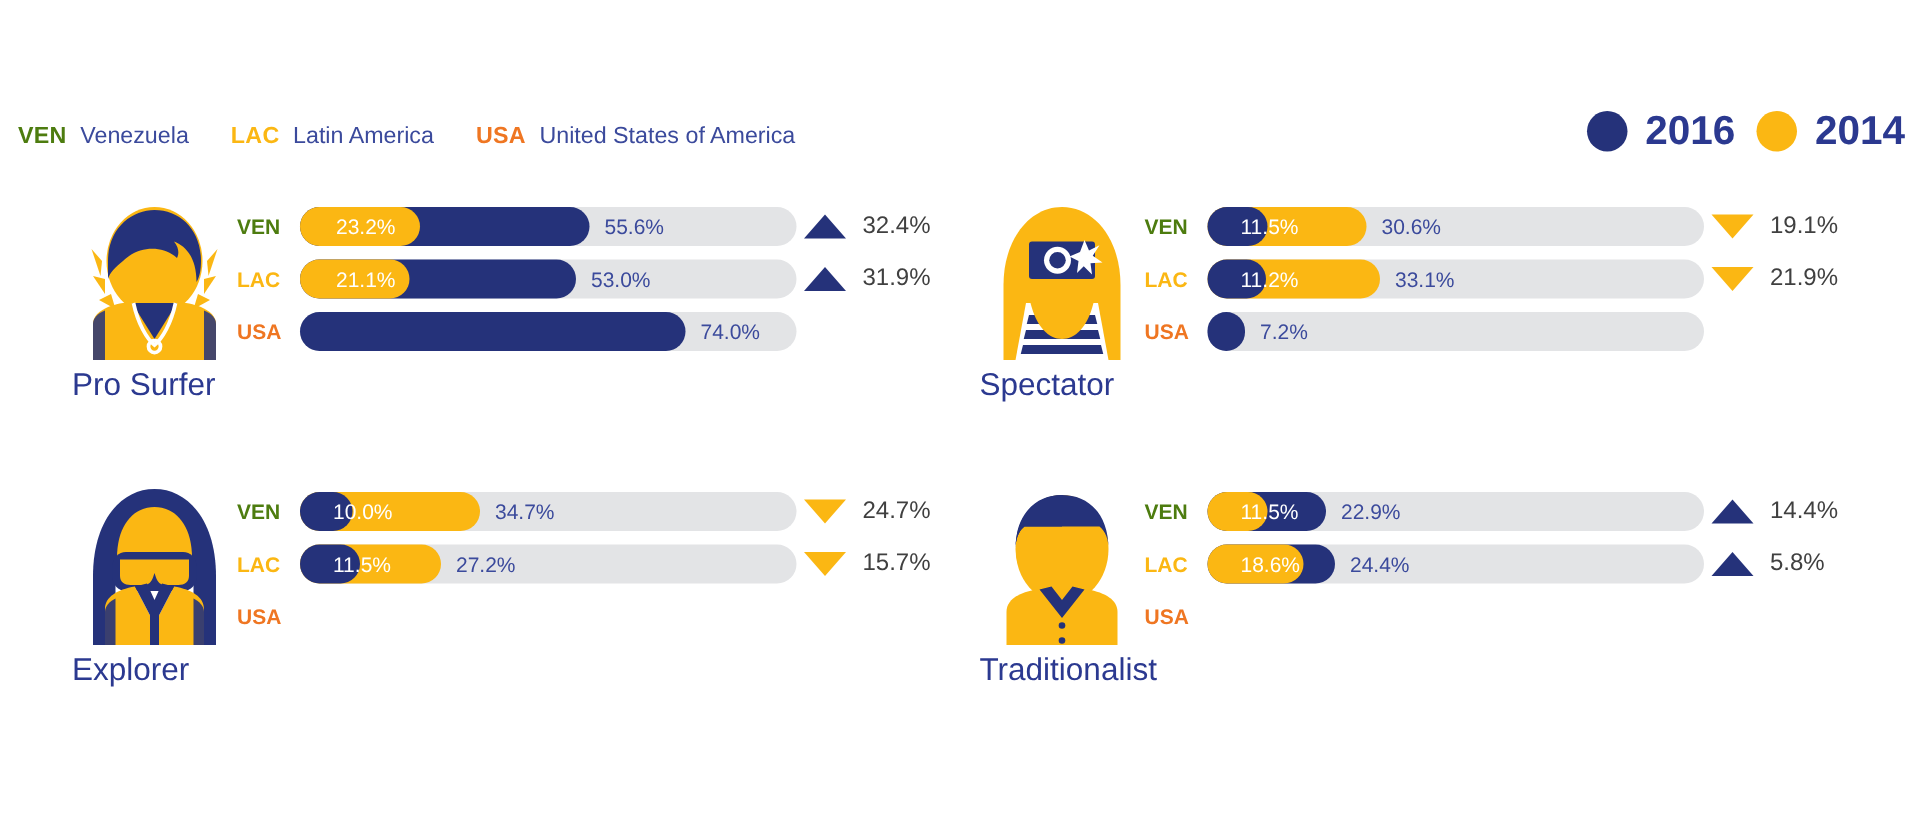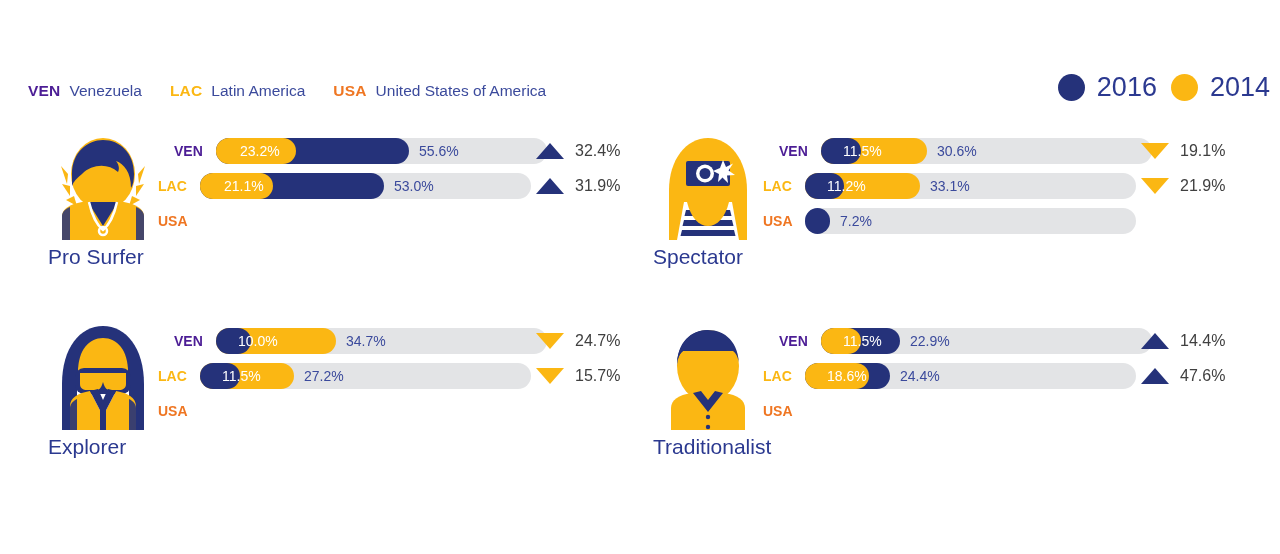--- a/index.html
+++ b/index.html
@@ -4,30 +4,30 @@
 <style>
   html,body{margin:0;padding:0;}
   body{
     width:1280px;height:554px;background:#ffffff;
     font-family:"Liberation Sans", sans-serif;
     color:#2b3990;overflow:hidden;position:relative;
   }
   .legend-countries{position:absolute;left:12px;top:82px;display:flex;align-items:center;gap:0px;white-space:nowrap;}
   .lg-code{font-size:15.5px;font-weight:bold;letter-spacing:.2px;}
   .lg-name{font-size:15.5px;color:#3b4a9c;font-weight:400;margin-left:9px;margin-right:28px;}
-  .code-ven{color:#4c1d95;margin-left:16px;}
+  .code-ven{color:#4d7c0f;}
   .code-lac{color:#fbb713;}
   .code-usa{color:#ef7622;}
 
   .legend-years{position:absolute;right:10px;top:74px;display:flex;align-items:center;gap:14px;}
   .yr{display:flex;align-items:center;gap:12px;}
   .dot{width:27px;height:27px;border-radius:50%;display:block;}
   .dot-2016{background:#25327a;}
   .dot-2014{background:#fbb713;}
-  .yr-label{font-size:27px;color:#2b3990;font-weight:400;line-height:1;}
+  .yr-label{font-size:27px;color:#2b3990;font-weight:700;line-height:1;}
 
   .panel{position:absolute;}
   .p1{left:40px;top:130px;}
   .p2{left:645px;top:130px;}
   .p3{left:40px;top:320px;}
   .p4{left:645px;top:320px;}
 
   .avatar{position:absolute;left:8px;top:0;width:110px;height:110px;}
   .persona-name{position:absolute;left:8px;top:115px;font-size:21px;color:#2b3990;font-weight:400;white-space:nowrap;}
 
@@ -120,20 +120,24 @@
         <span class="outlab" style="left:194px">53.0%</span>
       </span>
       <span class="delta">
         <span class="tri tri-up"></span>
         <span class="delta-val">31.9%</span>
       </span>
     </div>
 
     <div class="row">
       <span class="rowlab code-usa">USA</span>
+      <span class="track">
+        <span class="barB" style="width:257px"></span>
+        <span class="outlab" style="left:267px">74.0%</span>
+      </span>
     </div>
 
   </div>
 </div>
 
 <div class="panel p2">
   <div class="avatar">
     <svg viewBox="0 0 110 110" width="110" height="110">
       <path d="M16 110 L16 60 C16 30 33 8 55 8 C77 8 94 30 94 60 L94 110 Z" fill="#fbb713"></path>
       <path d="M31 72 L79 72 L86 110 L24 110 Z" fill="#ffffff"></path>
@@ -277,21 +281,21 @@
     <div class="row">
       <span class="rowlab code-lac">LAC</span>
       <span class="track">
         <span class="barB" style="width:85px"></span>
         <span class="barA" style="width:64px"></span>
         <span class="inlab on-color" style="left:10px">18.6%</span>
         <span class="outlab" style="left:95px">24.4%</span>
       </span>
       <span class="delta">
         <span class="tri tri-up"></span>
-        <span class="delta-val">47.6%</span>
+        <span class="delta-val">5.8%</span>
       </span>
     </div>
 
     <div class="row">
       <span class="rowlab code-usa">USA</span>
     </div>
 
   </div>
 </div>
 

